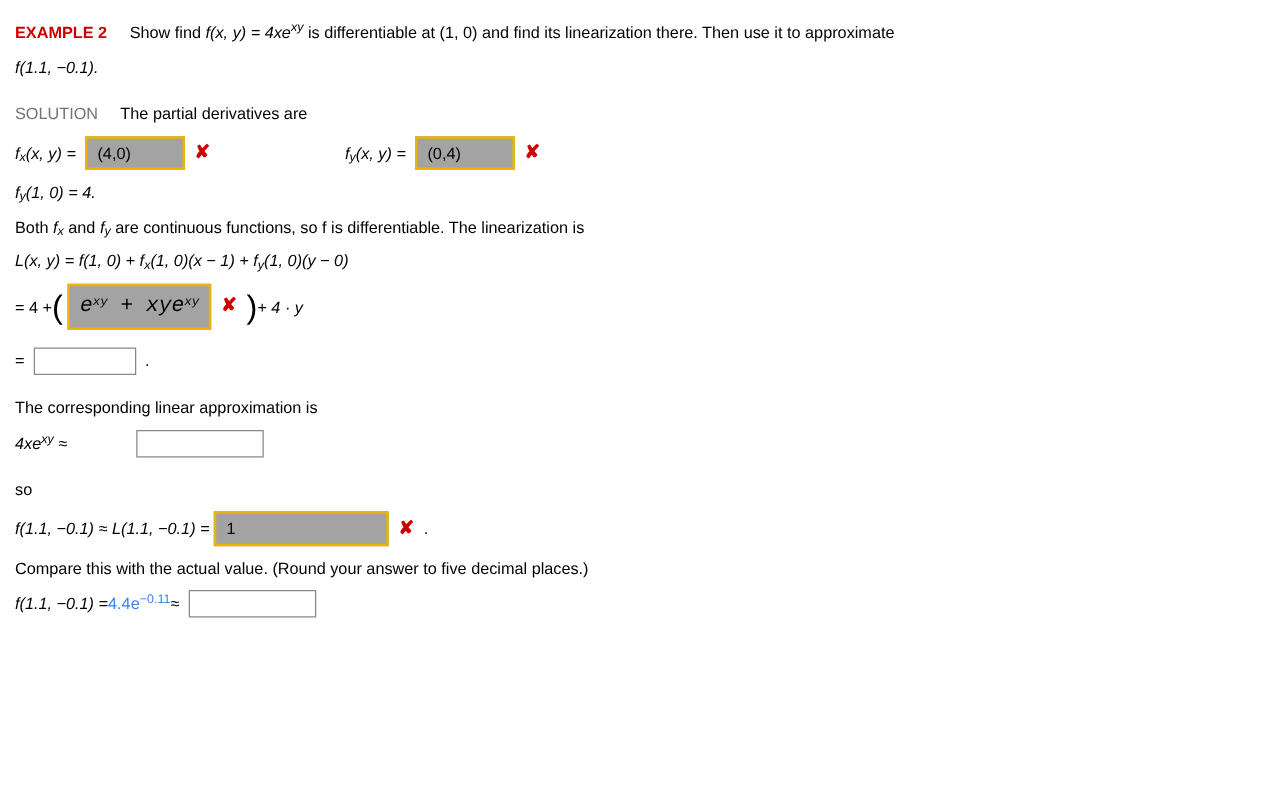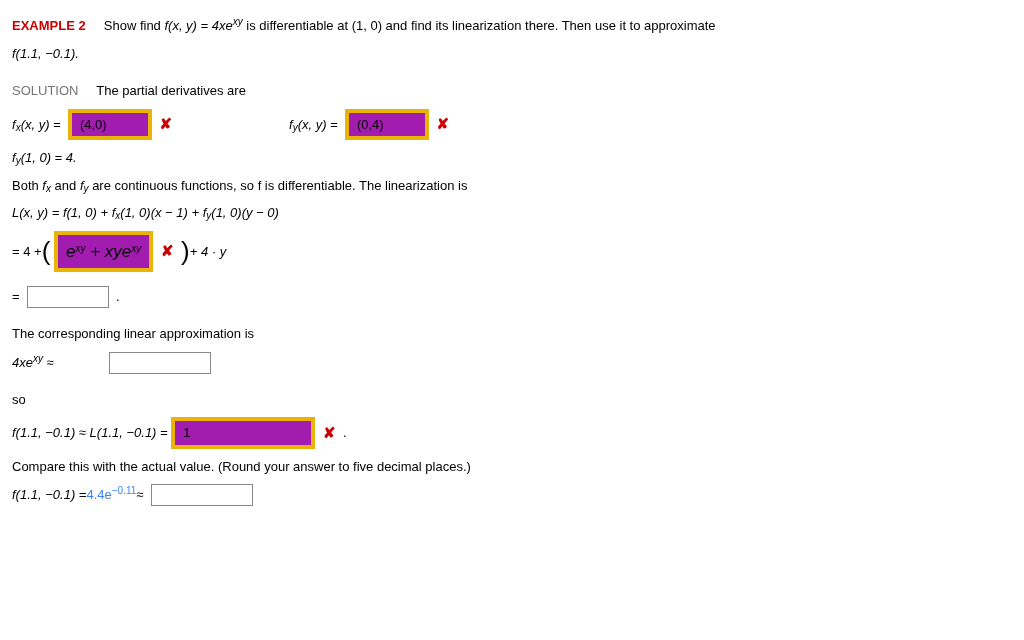--- a/index.html
+++ b/index.html
@@ -13,22 +13,22 @@
     .example-label {
       color: #c00;
       font-weight: bold;
     }
     .solution-label {
       color: #737373;
     }
     .math-i { font-style: italic; }
     .answer-box {
       display: inline-block;
-      border: 4px solid #eab308;
-      background: #a21caf;
+      border: 2px solid #eab308;
+      background: #a3a3a3;
       padding: 2px 8px;
       min-width: 60px;
       min-height: 18px;
       vertical-align: middle;
       font-family: Verdana, Geneva, sans-serif;
     }
     .empty-box {
       display: inline-block;
       border: 1px solid #888;
       background: #fff;
@@ -51,21 +51,21 @@
     .bigparen {
       font-size: 26px;
       vertical-align: -6px;
       display: inline-block;
       line-height: 0.8;
     }
     .exp-xy {
       font-style: italic;
     }
     .serif-math {
-      font-family: Liberation Sans, sans-serif;
+      font-family: Liberation Mono, monospace;
       font-size: 17px;
     }
     .teal { color: #3b82f6; }
   </style>
 </head>
 <body>
 
 <div class="row">
   <span class="example-label">EXAMPLE 2</span>
   &nbsp;&nbsp;&nbsp;
@@ -76,21 +76,21 @@
 <div>
   <span class="math-i">f(1.1, −0.1).</span>
 </div>
 
 <div class="row" style="margin-top:18px;">
   <span class="solution-label">SOLUTION</span>
   &nbsp;&nbsp;&nbsp;
   <span>The partial derivatives are</span>
 </div>
 
-<div class="row indent1" style="display:flex;gap:17px;">
+<div class="row indent1" style="display:flex;gap:4px;">
   <span style="width:260px;display:inline-flex;align-items:center;">
     <span class="math-i"><span>f</span><sub>x</sub><span>(x, y)  =</span></span>
     &nbsp;&nbsp;
     <span class="answer-box">(4,0)</span>
     &nbsp;
     <span class="wrong-mark">✘</span>
   </span>
   <span style="display:inline-flex;align-items:center;">
     <span class="math-i"><span>f</span><sub>y</sub><span>(x, y)  =</span></span>
     &nbsp;&nbsp;

